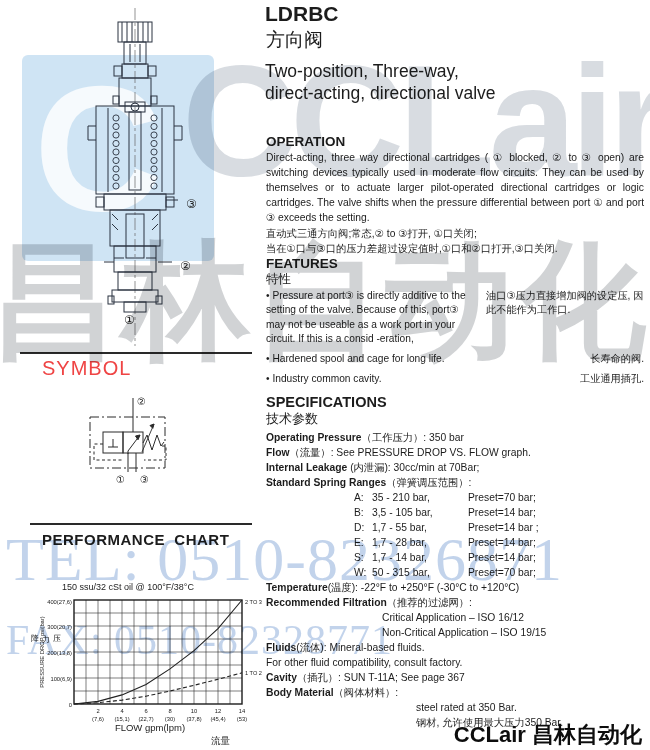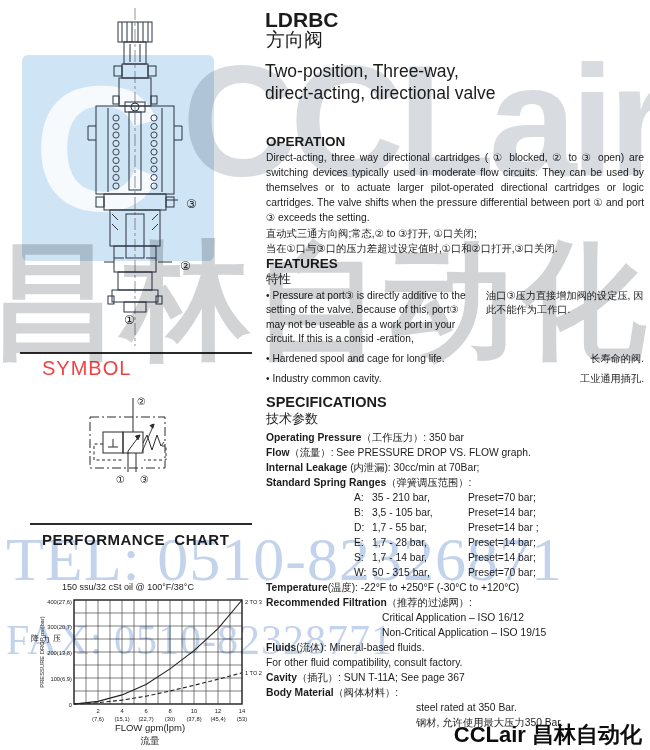--- a/index.html
+++ b/index.html
@@ -16,21 +16,21 @@
   .wm-cclair{left:182px;top:30px;font-size:158px;font-weight:bold;letter-spacing:-6px;
       color:rgba(168,178,188,.45);}
   .wm-cn{left:-10px;top:216px;font-size:128px;font-weight:bold;letter-spacing:4px;
       color:rgba(140,145,150,.40);}
   .wm-tel{left:6px;top:524px;font-family:"Liberation Serif","DejaVu Serif",serif;
       font-size:62px;color:rgba(143,175,218,.55);letter-spacing:1px;}
   .wm-fax{left:6px;top:616px;font-family:"Liberation Serif","DejaVu Serif",serif;
       font-size:42px;color:rgba(143,175,218,.55);letter-spacing:1px;}
   
   .content{position:relative;z-index:3;}
-  .model{left:265px;top:8px;font-size:21px;font-weight:bold;}
+  .model{left:265px;top:2px;font-size:21px;font-weight:bold;}
   .model-cn{left:266px;top:27px;font-size:19px;}
   .subtitle{left:265px;top:60px;font-size:17.5px;line-height:1.28;}
   .h-op{left:266px;top:134px;font-size:13.5px;font-weight:bold;}
   .op-body{left:266px;top:151px;width:378px;font-size:10.3px;line-height:1.45;text-align:justify;}
   .op-cn{font-size:10.3px;line-height:1.5;text-align:left;}
   .h-feat{left:266px;top:256px;font-size:13.5px;font-weight:bold;}
   .h-feat-cn{left:266px;top:271px;font-size:12.5px;}
   .feat-rows{left:266px;top:289px;width:378px;font-size:10.2px;line-height:1.4;}
   .feat-row{display:flex;justify-content:space-between;margin-bottom:6px;}
   .feat-en{width:208px;}
@@ -47,21 +47,21 @@
   .filtration{margin-left:116px;}
   .bodymat{margin-left:150px;}
   
   .rule1{left:20px;top:352px;width:232px;height:2px;background:#2a2a2a;}
   .rule2{left:30px;top:523px;width:222px;height:2px;background:#2a2a2a;}
   .h-symbol{left:42px;top:357px;font-size:20px;letter-spacing:1px;color:#ef4444;}
   .h-perf{left:42px;top:531px;font-size:15px;font-weight:bold;white-space:pre;letter-spacing:.5px;}
   .chart-sub{left:62px;top:582px;width:190px;text-align:left;font-size:9px;}
   .ylabel-cn{left:28px;top:628px;writing-mode:vertical-rl;font-size:8px;letter-spacing:1px;}
   .flow-label{left:70px;top:722px;width:160px;text-align:center;font-size:9.5px;}
-  .flow-label-cn{left:70px;top:735px;width:160px;text-align:center;font-size:9.5px;}
+  .flow-label-cn{left:70px;top:735px;width:160px;text-align:right;font-size:9.5px;}
   .footer-brand{right:8px;top:712px;font-size:22px;font-weight:bold;color:#0d0d0d;z-index:7;margin-top:8px;}
   svg{display:block;}
   svg text{font-family:"Liberation Sans","DejaVu Sans",sans-serif;fill:#222;}
 </style>
 </head>
 <body>
 
 <div class="abs wm-bluebox"></div>
 <div class="wm wm-swoosh">C</div>
 <div class="wm wm-cclair">CCLair</div>

